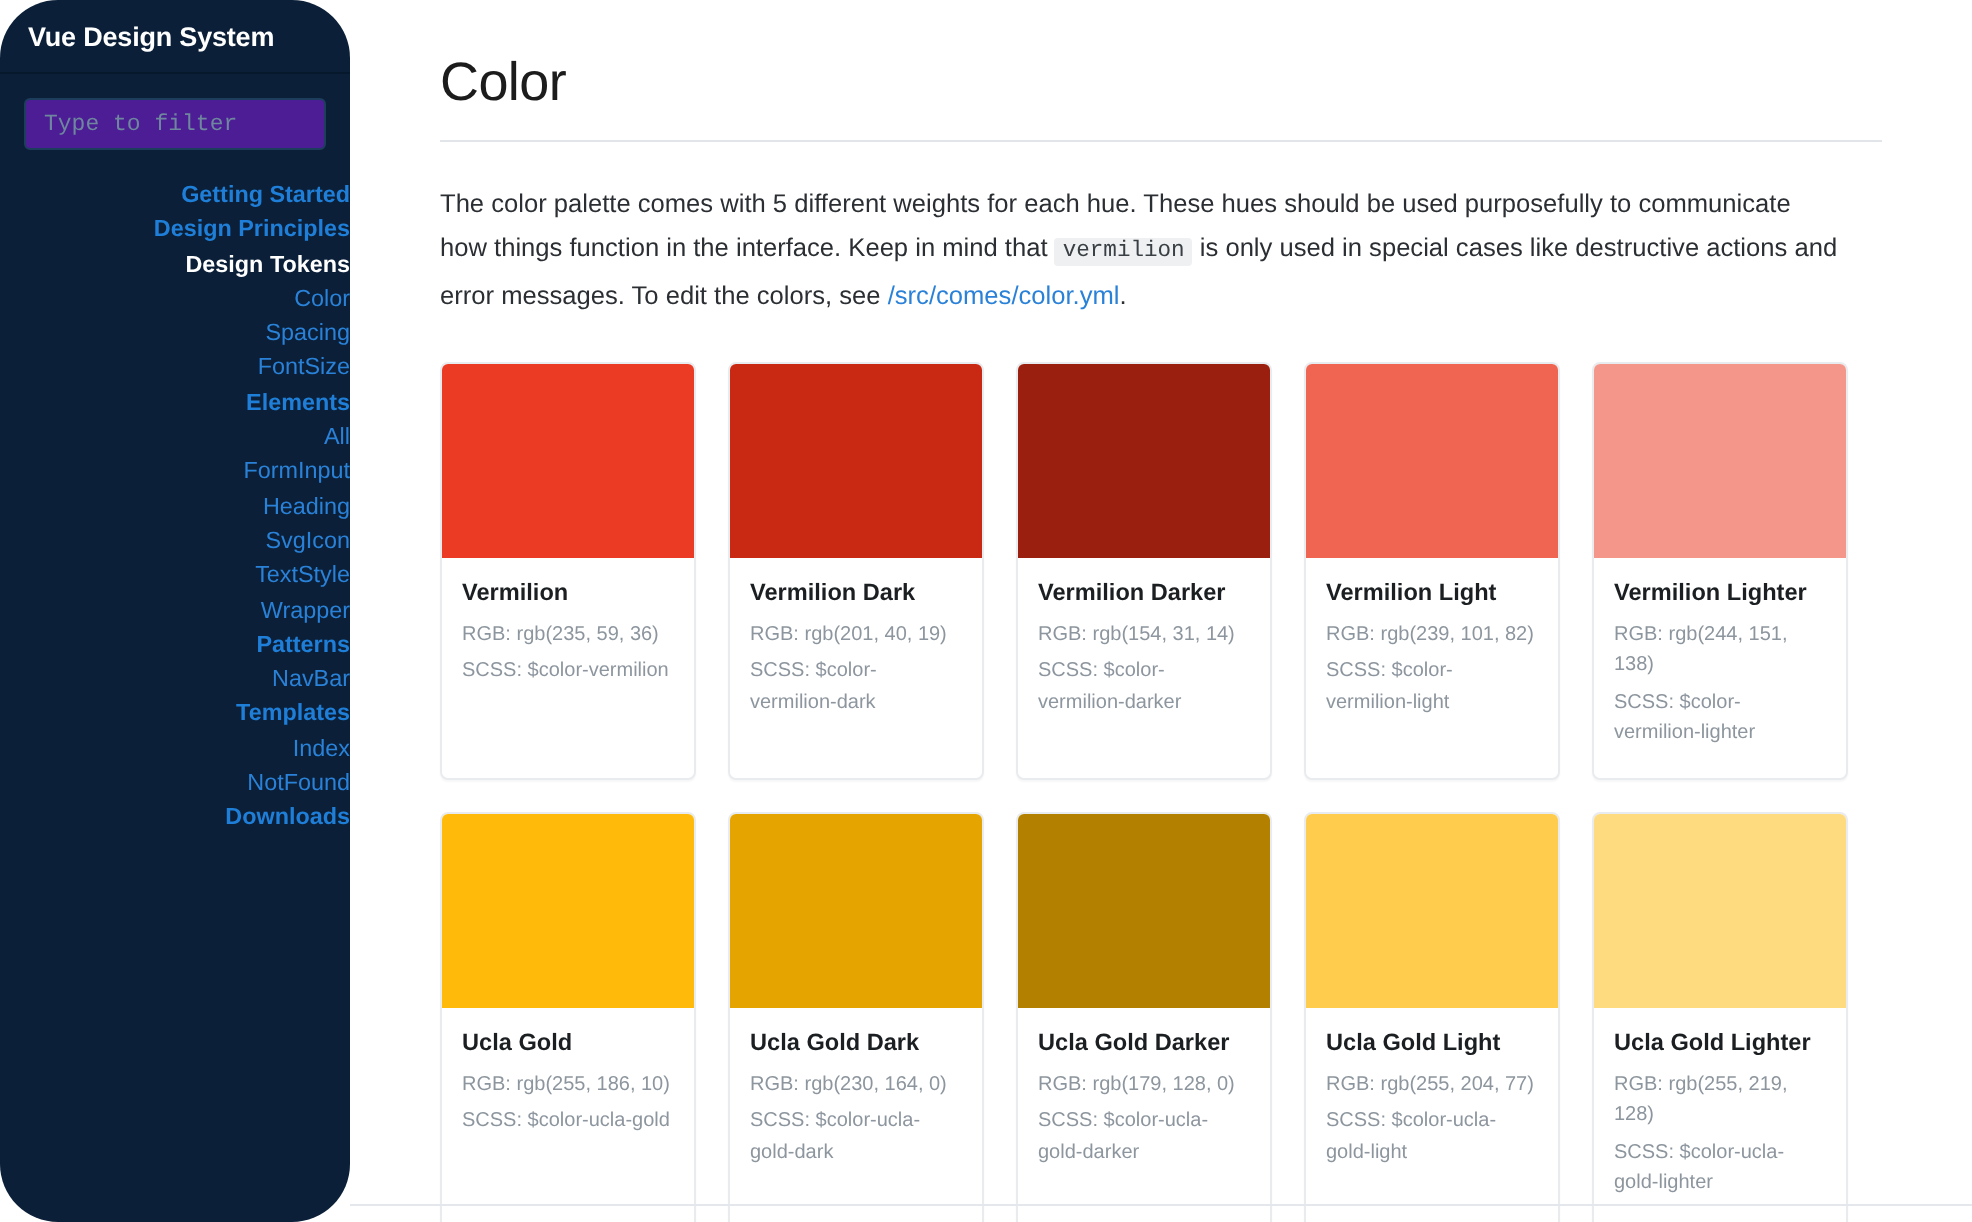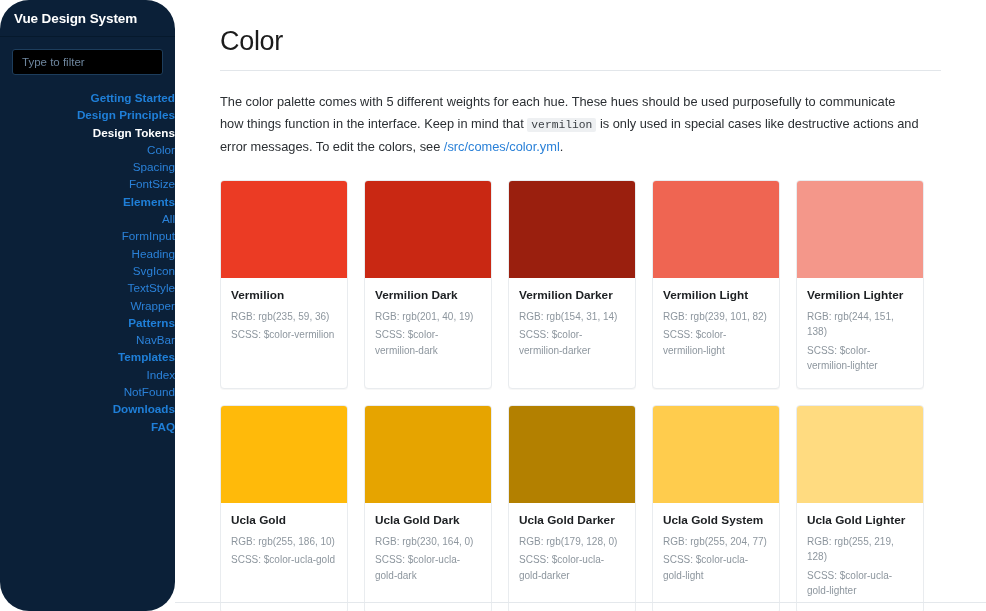--- a/index.html
+++ b/index.html
@@ -37,26 +37,26 @@
   .sidebar-title {
     color: #ffffff;
     font-size: 13.5px;
     font-weight: bold;
     letter-spacing: -0.1px;
   }
   .filter-wrap { padding: 12px 12px 8px 12px; }
   .filter-input {
     width: 100%;
     height: 26px;
-    background: #000000;
+    background: #4c1d95;
     border: 1px solid #1d3d5c;
     border-radius: 3px;
     color: #cfe0f0;
     font-size: 11.5px;
-    font-family: Liberation Sans, sans-serif;
+    font-family: Liberation Mono, monospace;
     padding: 0 9px;
     outline: none;
   }
   .filter-input::placeholder { color: #6e869e; }
 
   .nav { padding: 6px 0 0 0; text-align: right; }
   .nav-item {
     display: block;
     font-size: 11.7px;
     line-height: 17.3px;
@@ -184,21 +184,20 @@
         <a class="nav-item lvl2" href="#">Heading</a>
         <a class="nav-item lvl2" href="#">SvgIcon</a>
         <a class="nav-item lvl2" href="#">TextStyle</a>
         <a class="nav-item lvl2" href="#">Wrapper</a>
         <a class="nav-item" href="#">Patterns</a>
         <a class="nav-item lvl2" href="#">NavBar</a>
         <a class="nav-item" href="#">Templates</a>
         <a class="nav-item lvl2" href="#">Index</a>
         <a class="nav-item lvl2" href="#">NotFound</a>
         <a class="nav-item" href="#">Downloads</a>
-        <a class="nav-item" href="#">FAQ</a>
       </nav>
   </aside>
 
   <main class="main">
     <div class="content">
       <h1 class="page-title">Color</h1>
       <div class="title-rule"></div>
       <p class="intro">
         <span>The color palette comes with 5 different weights for each hue. These hues should be used purposefully to communicate how things function in the interface. Keep in mind that </span><code>vermilion</code><span> is only used in special cases like destructive actions and error messages. To edit the colors, see </span><a href="#">/src/comes/color.yml</a><span>.</span>
       </p>
@@ -263,21 +262,21 @@
             <div class="swatch" style="background: rgb(179, 128, 0);"></div>
             <div class="card-body">
               <div class="card-name">Ucla Gold Darker</div>
               <div class="card-meta"><span>RGB: </span><span>rgb(179, 128, 0)</span></div>
               <div class="card-meta"><span>SCSS: </span><span>$color-ucla-gold-darker</span></div>
             </div>
           </div>
           <div class="card">
             <div class="swatch" style="background: rgb(255, 204, 77);"></div>
             <div class="card-body">
-              <div class="card-name">Ucla Gold System</div>
+              <div class="card-name">Ucla Gold Light</div>
               <div class="card-meta"><span>RGB: </span><span>rgb(255, 204, 77)</span></div>
               <div class="card-meta"><span>SCSS: </span><span>$color-ucla-gold-light</span></div>
             </div>
           </div>
           <div class="card">
             <div class="swatch" style="background: rgb(255, 219, 128);"></div>
             <div class="card-body">
               <div class="card-name">Ucla Gold Lighter</div>
               <div class="card-meta"><span>RGB: </span><span>rgb(255, 219, 128)</span></div>
               <div class="card-meta"><span>SCSS: </span><span>$color-ucla-gold-lighter</span></div>

